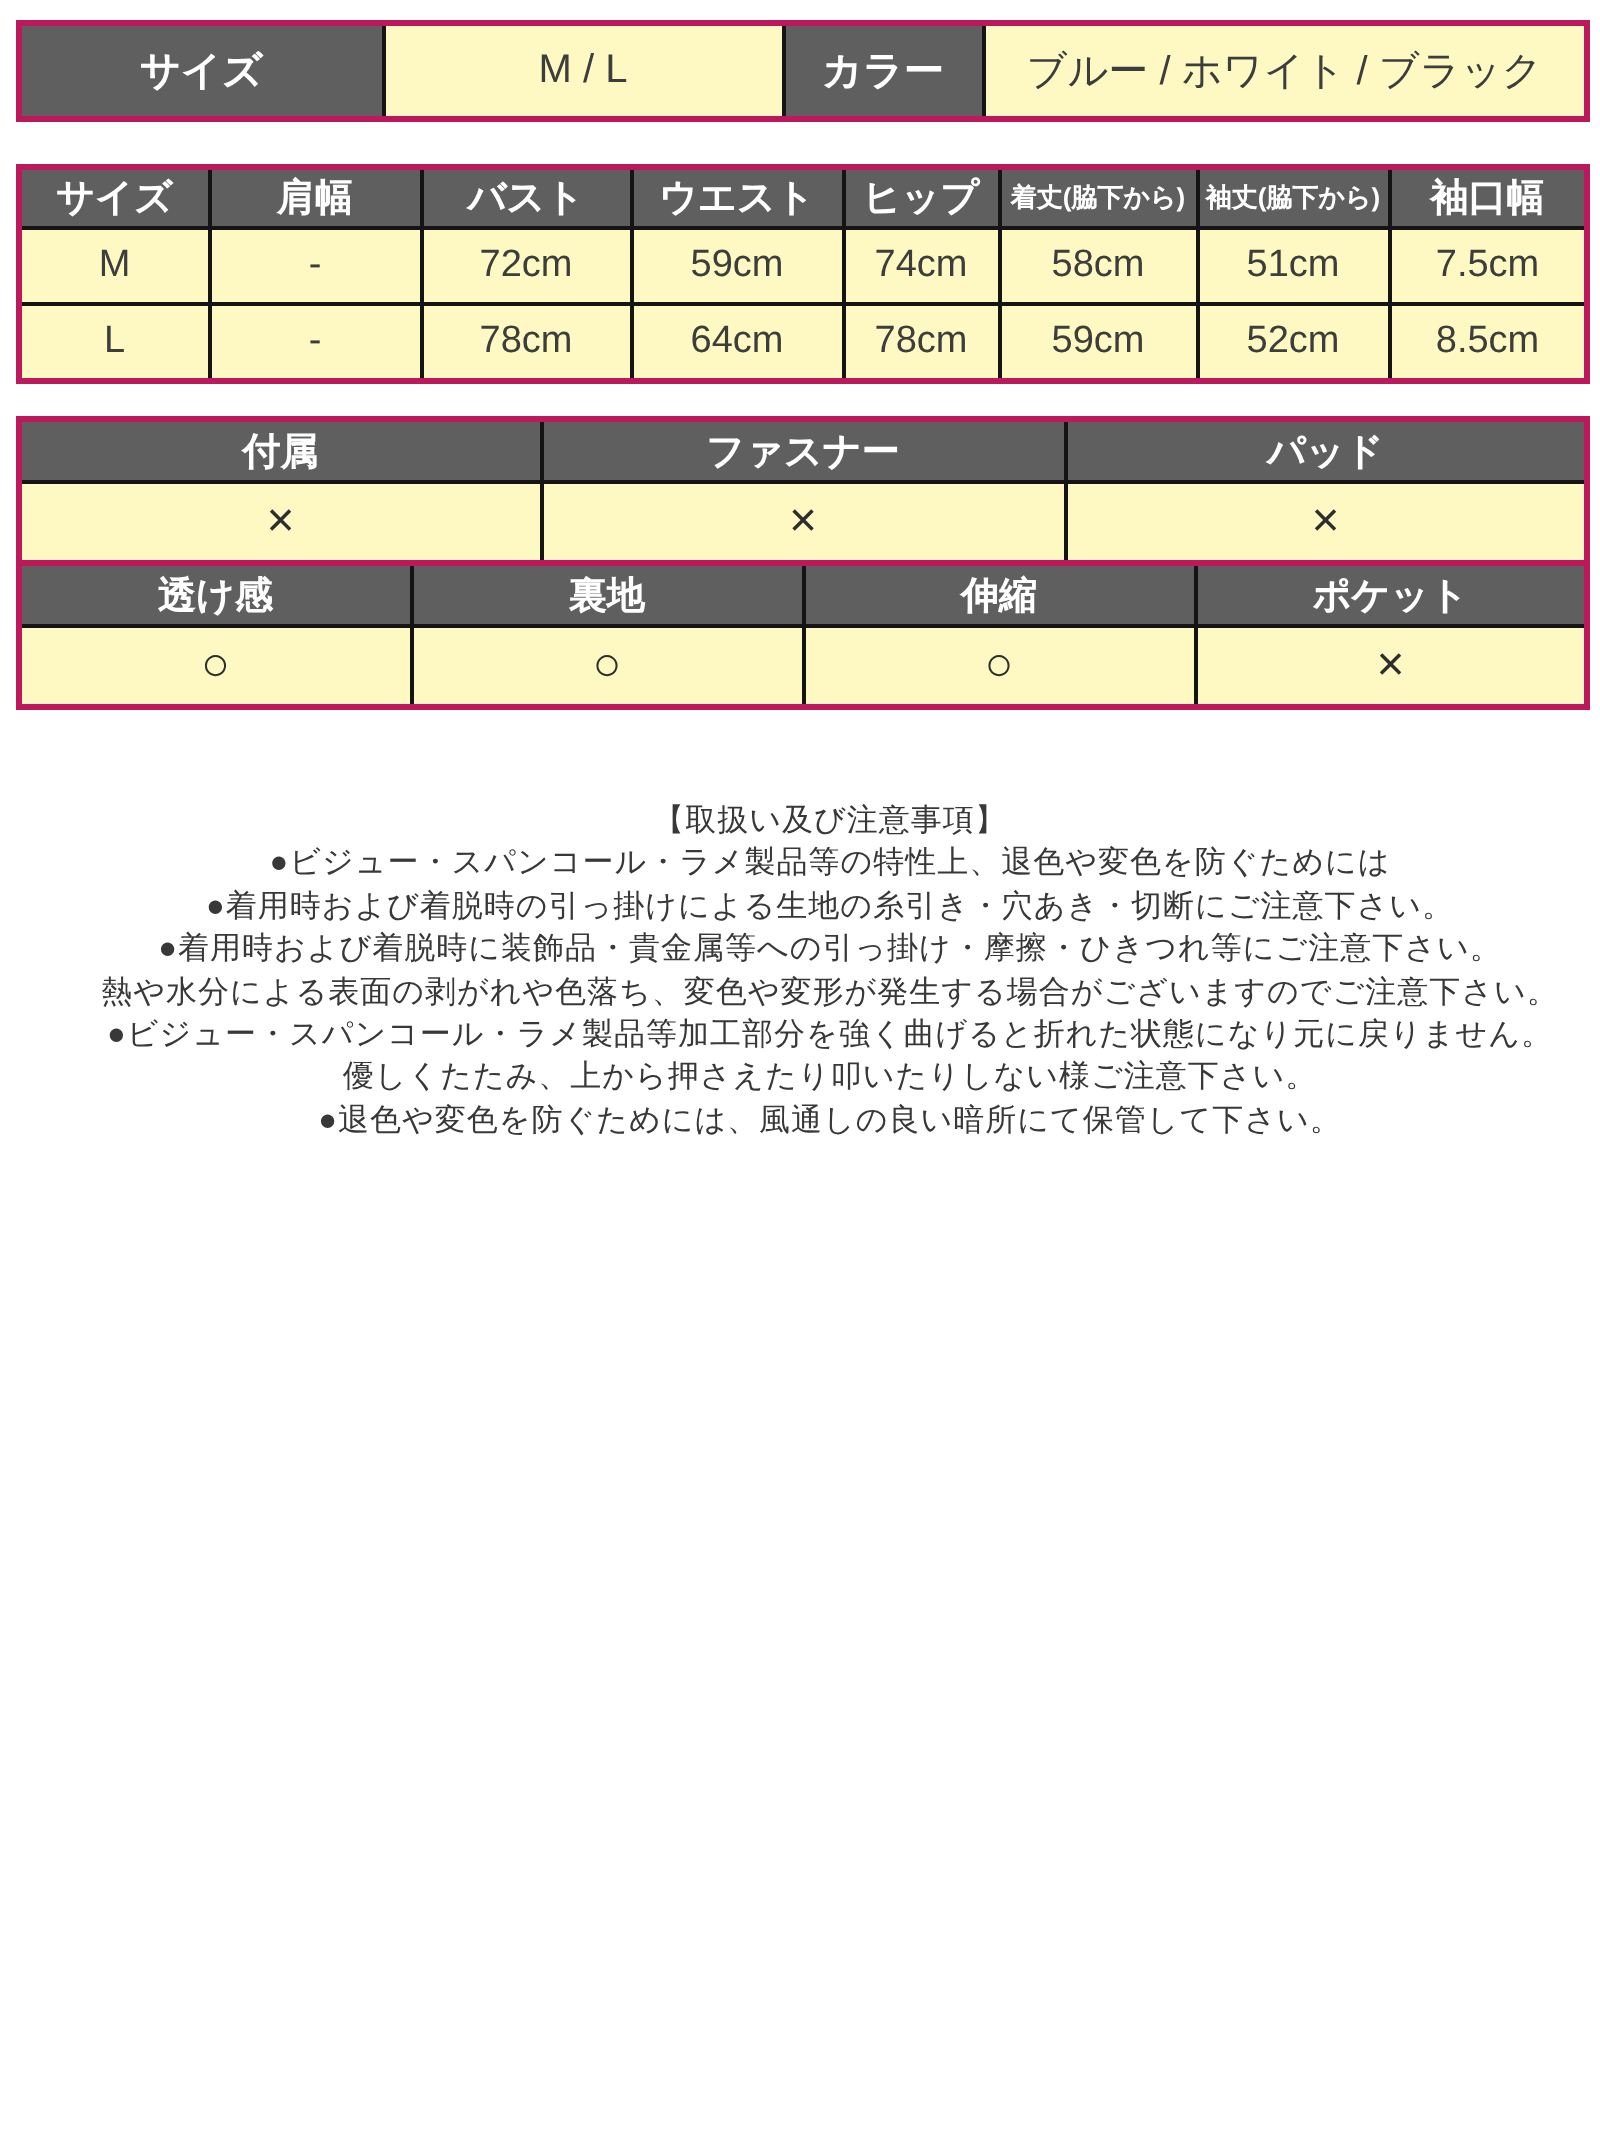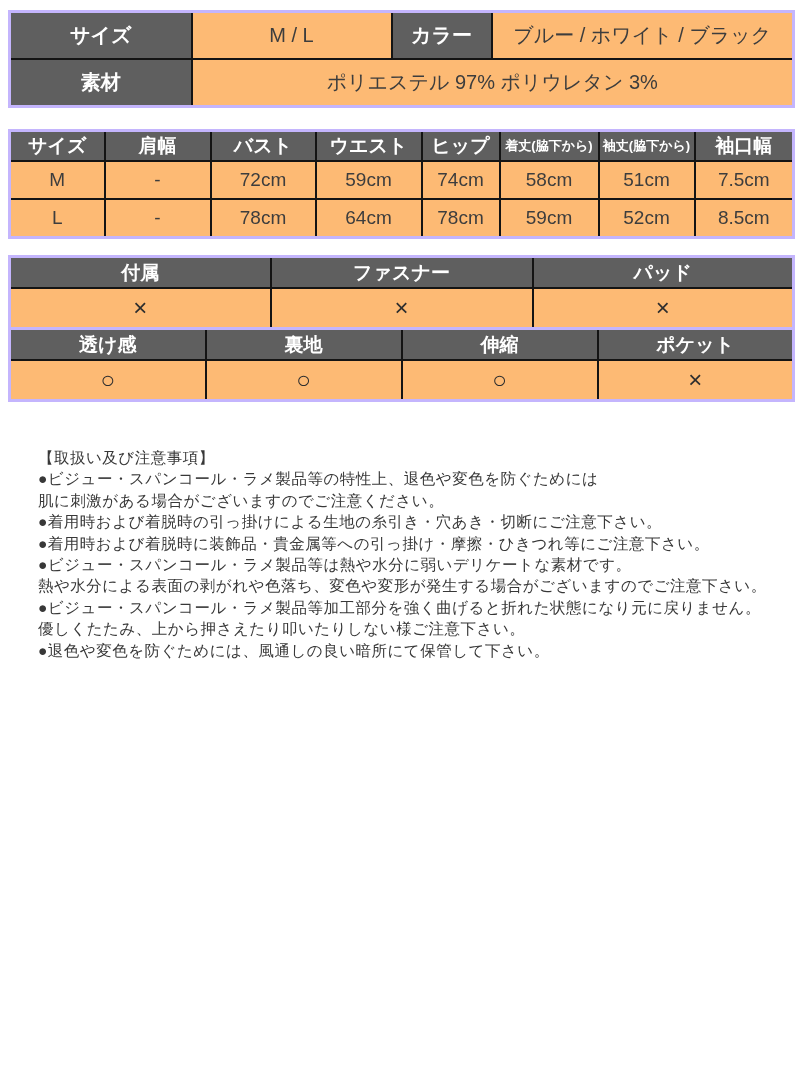--- a/index.html
+++ b/index.html
@@ -11,38 +11,38 @@
     font-family: "Liberation Sans", "DejaVu Sans", sans-serif;
   }
   .page {
     width: 784px;
     padding: 10px 8px 0 8px;
   }
   table {
     border-collapse: collapse;
     width: 784px;
     table-layout: fixed;
-    border: 3px solid #c4b5fd;
+    border: 3px solid #be185d;
     padding-left: 37px;
   }
   th, td {
     border: 2px solid #141414;
     text-align: center;
     vertical-align: middle;
     padding: 0;
     overflow: hidden;
     white-space: nowrap;
   }
   th {
     background: #5f5f5f;
     color: #ffffff;
     font-weight: bold;
   }
   td {
-    background: #fdba74;
+    background: #fef9c3;
     color: #3d3d3d;
     font-weight: normal;
     text-align: center;
   }
   
   .t1 th { font-size: 20px; height: 45px; }
   .t1 td { font-size: 20px; }
   
   .t2 { margin-top: 21px; }
   .t2 th { font-size: 19px; height: 28px; }
@@ -53,20 +53,21 @@
   .t3 th, .t4 th { font-size: 19px; height: 29px; margin-top: 15px; }
   .t3 td, .t4 td { font-size: 24px; height: 38px; color: #2e2e2e; }
   .t4 { margin-top: -3px; border-radius: 29px; }
   
   .notes {
     margin: 45px 0 0 30px;
     font-size: 15.5px;
     line-height: 21.4px;
     color: #383838;
     letter-spacing: 0.5px;
+    text-align: center;
   }
   .notes .line { white-space: nowrap; }
 </style>
 </head>
 <body>
 
 <div class="page">
 
   <table class="t1">
     <colgroup>
@@ -74,24 +75,20 @@
         <col style="width:200px">
         <col style="width:100px">
         <col style="width:302px">
     </colgroup>
     <tbody>
         <tr>
       <th>サイズ</th>
       <td>M / L</td>
       <th>カラー</th>
       <td>ブルー / ホワイト / ブラック</td>
-    </tr>
-    <tr>
-      <th>素材</th>
-      <td colspan="3">ポリエステル 97%  ポリウレタン 3%</td>
     </tr>
   </tbody>
     </table>
 
   <table class="t2">
     <colgroup>
       <col style="width:95px">
         <col style="width:106px">
         <col style="width:105px">
         <col style="width:106px">
@@ -173,23 +170,21 @@
       <td>○</td>
       <td>○</td>
       <td>×</td>
     </tr>
   </tbody>
     </table>
 
   <div class="notes">
     <div class="line">【取扱い及び注意事項】</div>
     <div class="line">●ビジュー・スパンコール・ラメ製品等の特性上、退色や変色を防ぐためには</div>
-    <div class="line">肌に刺激がある場合がございますのでご注意ください。</div>
     <div class="line">●着用時および着脱時の引っ掛けによる生地の糸引き・穴あき・切断にご注意下さい。</div>
     <div class="line">●着用時および着脱時に装飾品・貴金属等への引っ掛け・摩擦・ひきつれ等にご注意下さい。</div>
-    <div class="line">●ビジュー・スパンコール・ラメ製品等は熱や水分に弱いデリケートな素材です。</div>
     <div class="line">熱や水分による表面の剥がれや色落ち、変色や変形が発生する場合がございますのでご注意下さい。</div>
     <div class="line">●ビジュー・スパンコール・ラメ製品等加工部分を強く曲げると折れた状態になり元に戻りません。</div>
     <div class="line">優しくたたみ、上から押さえたり叩いたりしない様ご注意下さい。</div>
     <div class="line">●退色や変色を防ぐためには、風通しの良い暗所にて保管して下さい。</div>
   </div>
 
 </div>
 
 </body></html>

